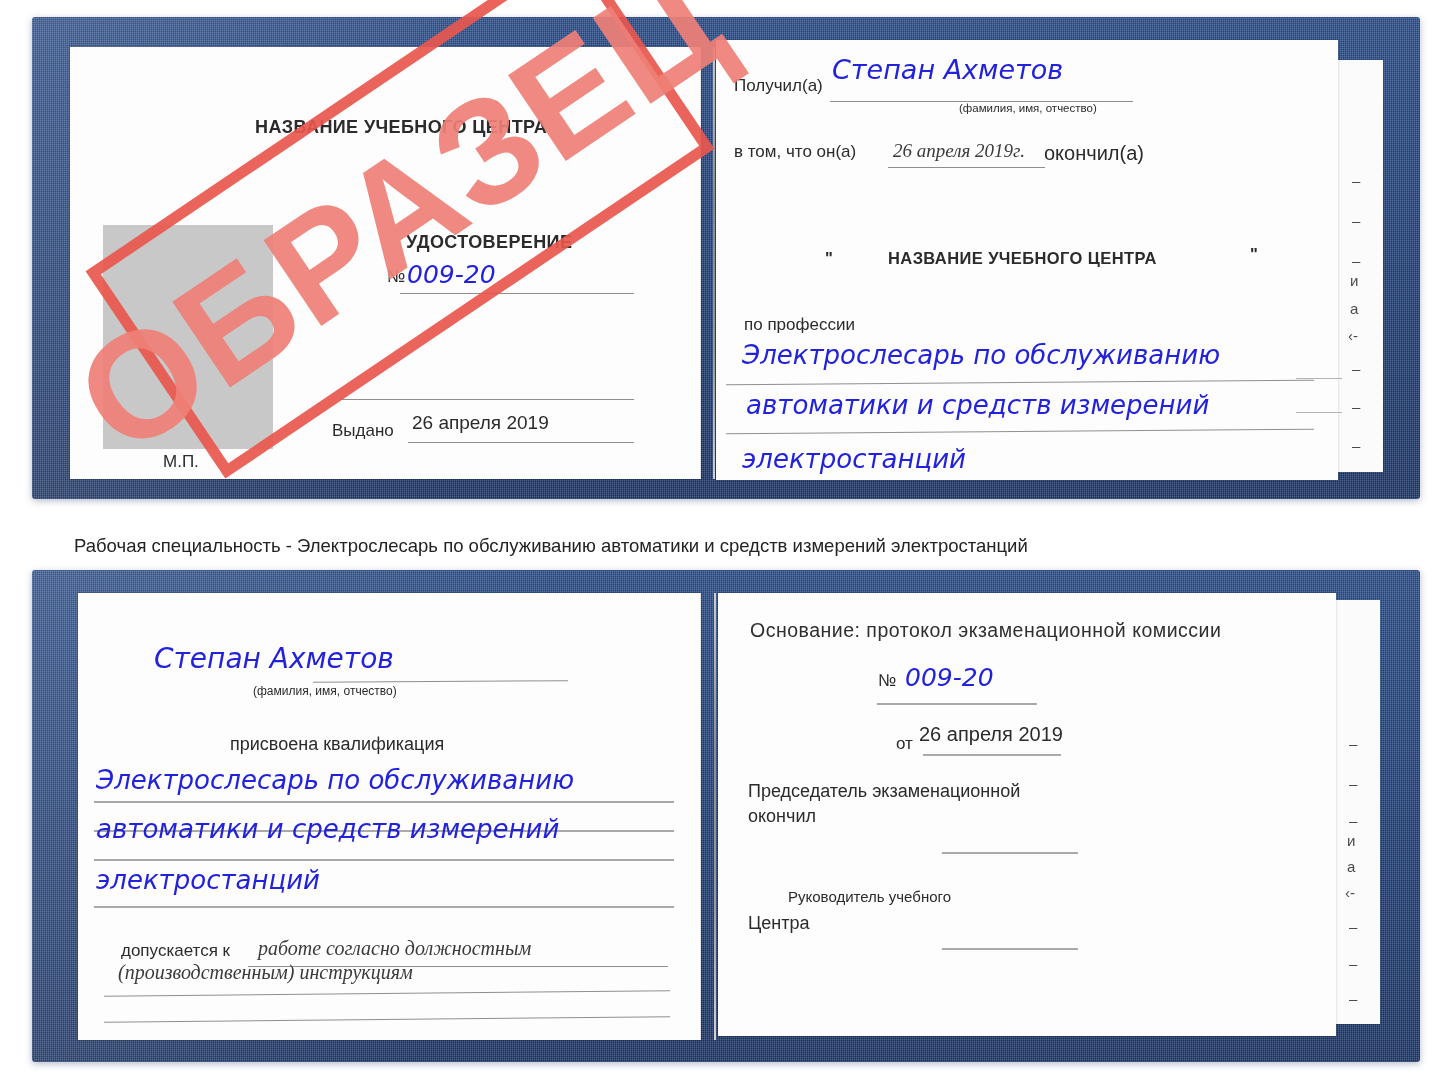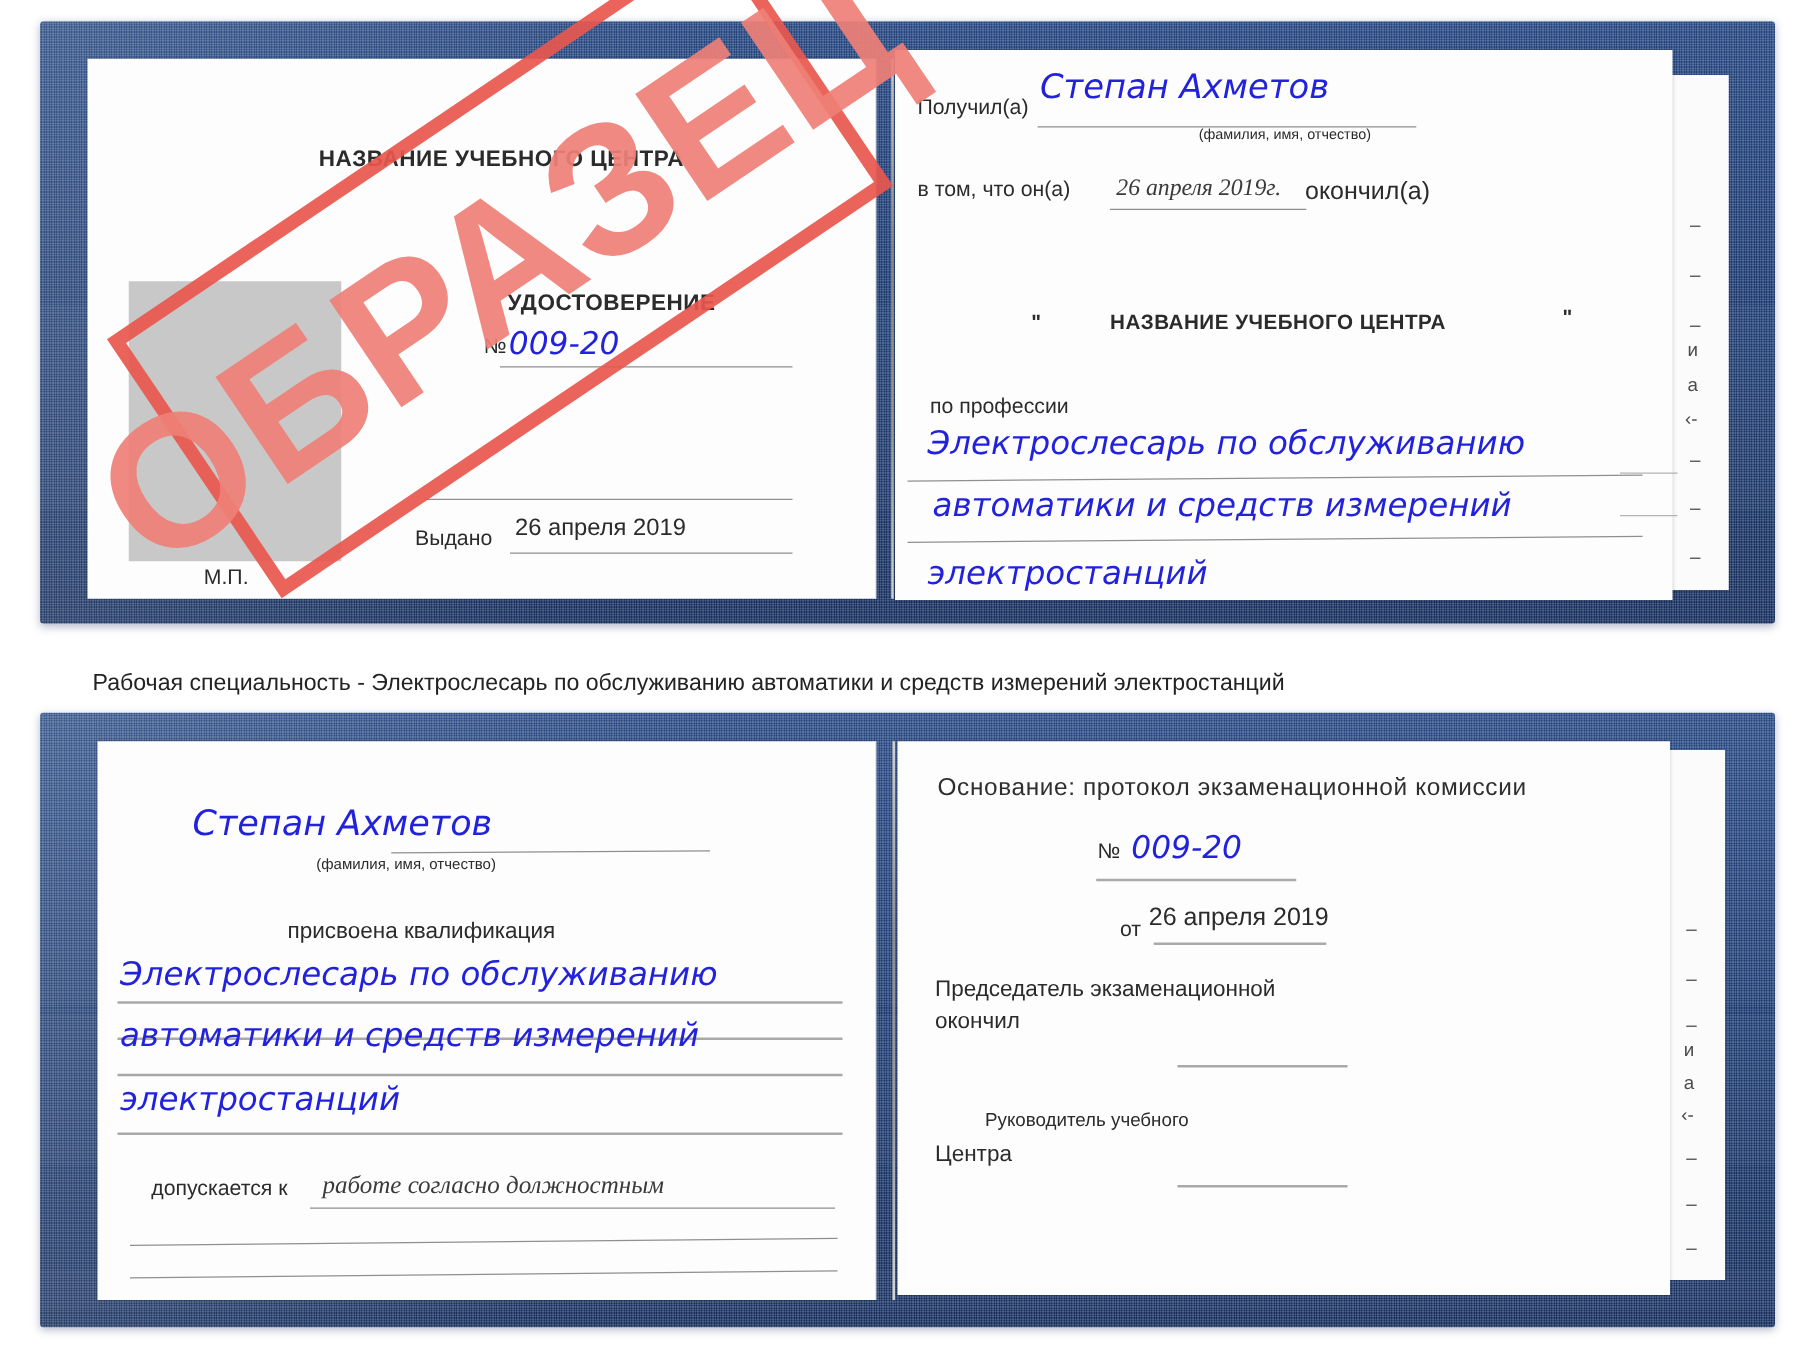--- a/index.html
+++ b/index.html
@@ -227,20 +227,21 @@
 
     <div class="lbl hand" style="left:18px; top:221px; font-size:26px;">автоматики и средств измерений</div>
     <div class="rule thick" style="left:16px; top:266px; width:580px;"></div>
 
     <div class="lbl hand" style="left:18px; top:272px; font-size:26px;">электростанций</div>
     <div class="rule thick" style="left:16px; top:313px; width:580px;"></div>
 
     <div class="lbl ru" style="left:43px; top:348px; font-size:17px;">допускается к</div>
     <div class="lbl ital-ser" style="left:180px; top:344px; font-size:20px;">работе согласно должностным</div>
     <div class="rule" style="left:170px; top:373px; width:420px;"></div>
+    <div class="lbl ital-ser" style="left:40px; top:368px; font-size:20px;">(производственным) инструкциям</div>
     <div class="rule" style="left:26px; top:400px; width:566px; transform:rotate(-0.55deg);"></div>
     <div class="rule" style="left:26px; top:426px; width:566px; transform:rotate(-0.55deg);"></div>
   </div>
 
   <div class="spine-line" style="left:714px; top:593px; height:447px;"></div>
 
   <div class="edge-sheet" style="left:1322px; top:600px; width:58px; height:424px;"></div>
 
   <div class="page" style="left:718px; top:593px; width:618px; height:443px;">
 

